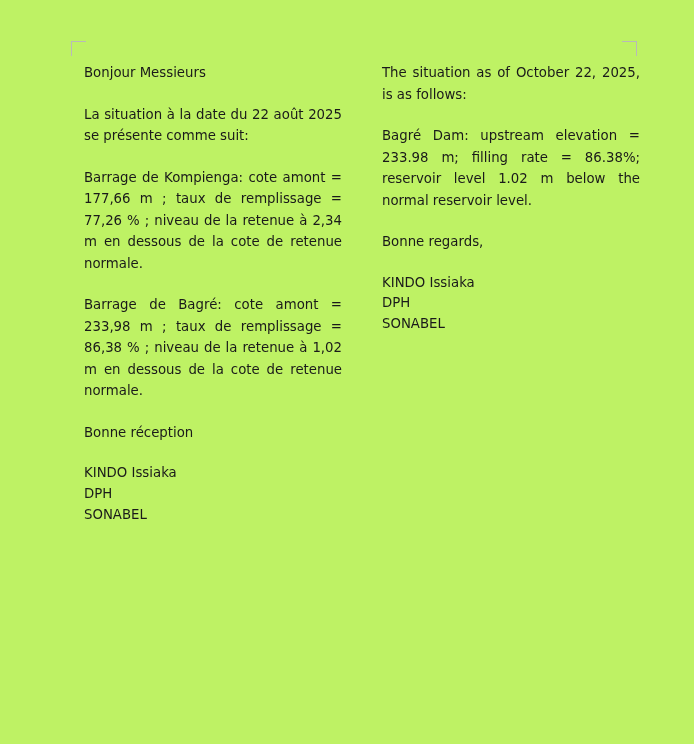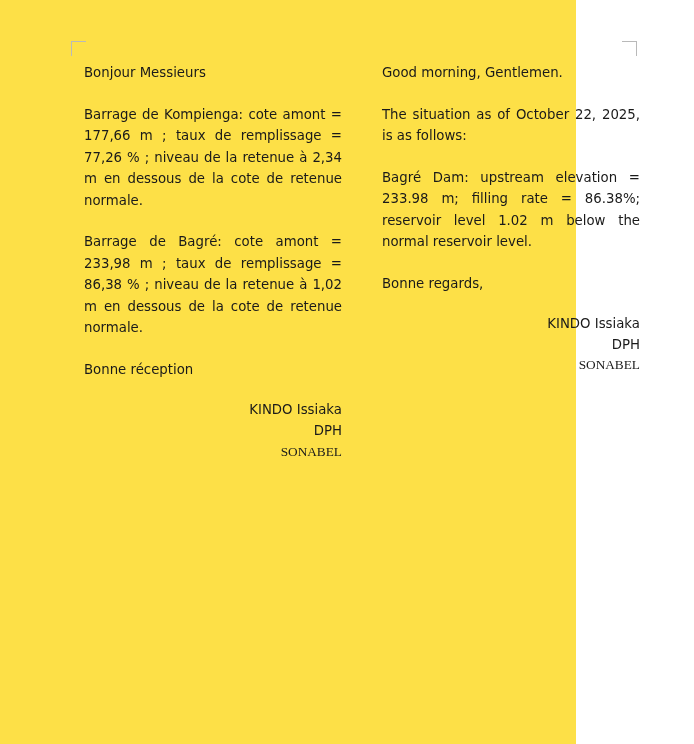--- a/index.html
+++ b/index.html
@@ -8,23 +8,23 @@
   }
   body {
     width: 694px;
     height: 744px;
     background: #ffffff;
     font-family: "DejaVu Sans", sans-serif;
     overflow: hidden;
   }
   .page {
     position: relative;
-    width: 576px;
+    width: 694px;
     height: 744px;
-    background: #fde047;
+    background: #bef264;
   }
   
   .crop {
     position: absolute;
     border-color: #b9b9b9;
     border-style: solid;
     border-width: 0;
     width: 14px;
     height: 14px;
   }
@@ -50,46 +50,45 @@
     text-align: justify;
     text-justify: inter-word;
     hyphens: none;
   }
   p.nj { text-align: left; }
   p.red {
     color: #ee2a23;
   }
   p.sig {
     line-height: 1.55;
-    text-align: right;
   }
-  p.last { margin-bottom: 0; font-family: Liberation Serif, serif; }
+  p.last { margin-bottom: 0; }
 </style>
 </head>
 <body>
 
 <div class="page">
 
   <div class="crop tl"></div>
   <div class="crop tr"></div>
 
   <div class="columns">
 
     <div class="col">
       <p class="nj">Bonjour Messieurs</p>
+      <p>La situation à la date du 22 août 2025 se présente comme suit:</p>
       <p>Barrage de Kompienga: cote amont = 177,66 m ; taux de remplissage = 77,26 % ; niveau de la retenue à 2,34 m en dessous de la cote de retenue normale.</p>
       <p>Barrage de Bagré: cote amont = 233,98 m ; taux de remplissage = 86,38 % ; niveau de la retenue à 1,02 m en dessous de la cote de retenue normale.</p>
       <p class="nj">Bonne réception</p>
       <p class="nj sig" style="margin-bottom:0">KINDO Issiaka</p>
       <p class="nj sig" style="margin-bottom:0">DPH</p>
       <p class="nj sig last">SONABEL</p>
     </div>
 
     <div class="col">
-      <p class="nj">Good morning, Gentlemen.</p>
       <p>The situation as of October 22, 2025, is as follows:</p>
       <p>Bagré Dam: upstream elevation = 233.98 m; filling rate = 86.38%; reservoir level 1.02 m below the normal reservoir level.</p>
       <p class="nj">Bonne regards,</p>
       <p class="nj sig" style="margin-bottom:0">KINDO Issiaka</p>
       <p class="nj sig" style="margin-bottom:0">DPH</p>
       <p class="nj sig last">SONABEL</p>
     </div>
 
   </div>
 </div>

